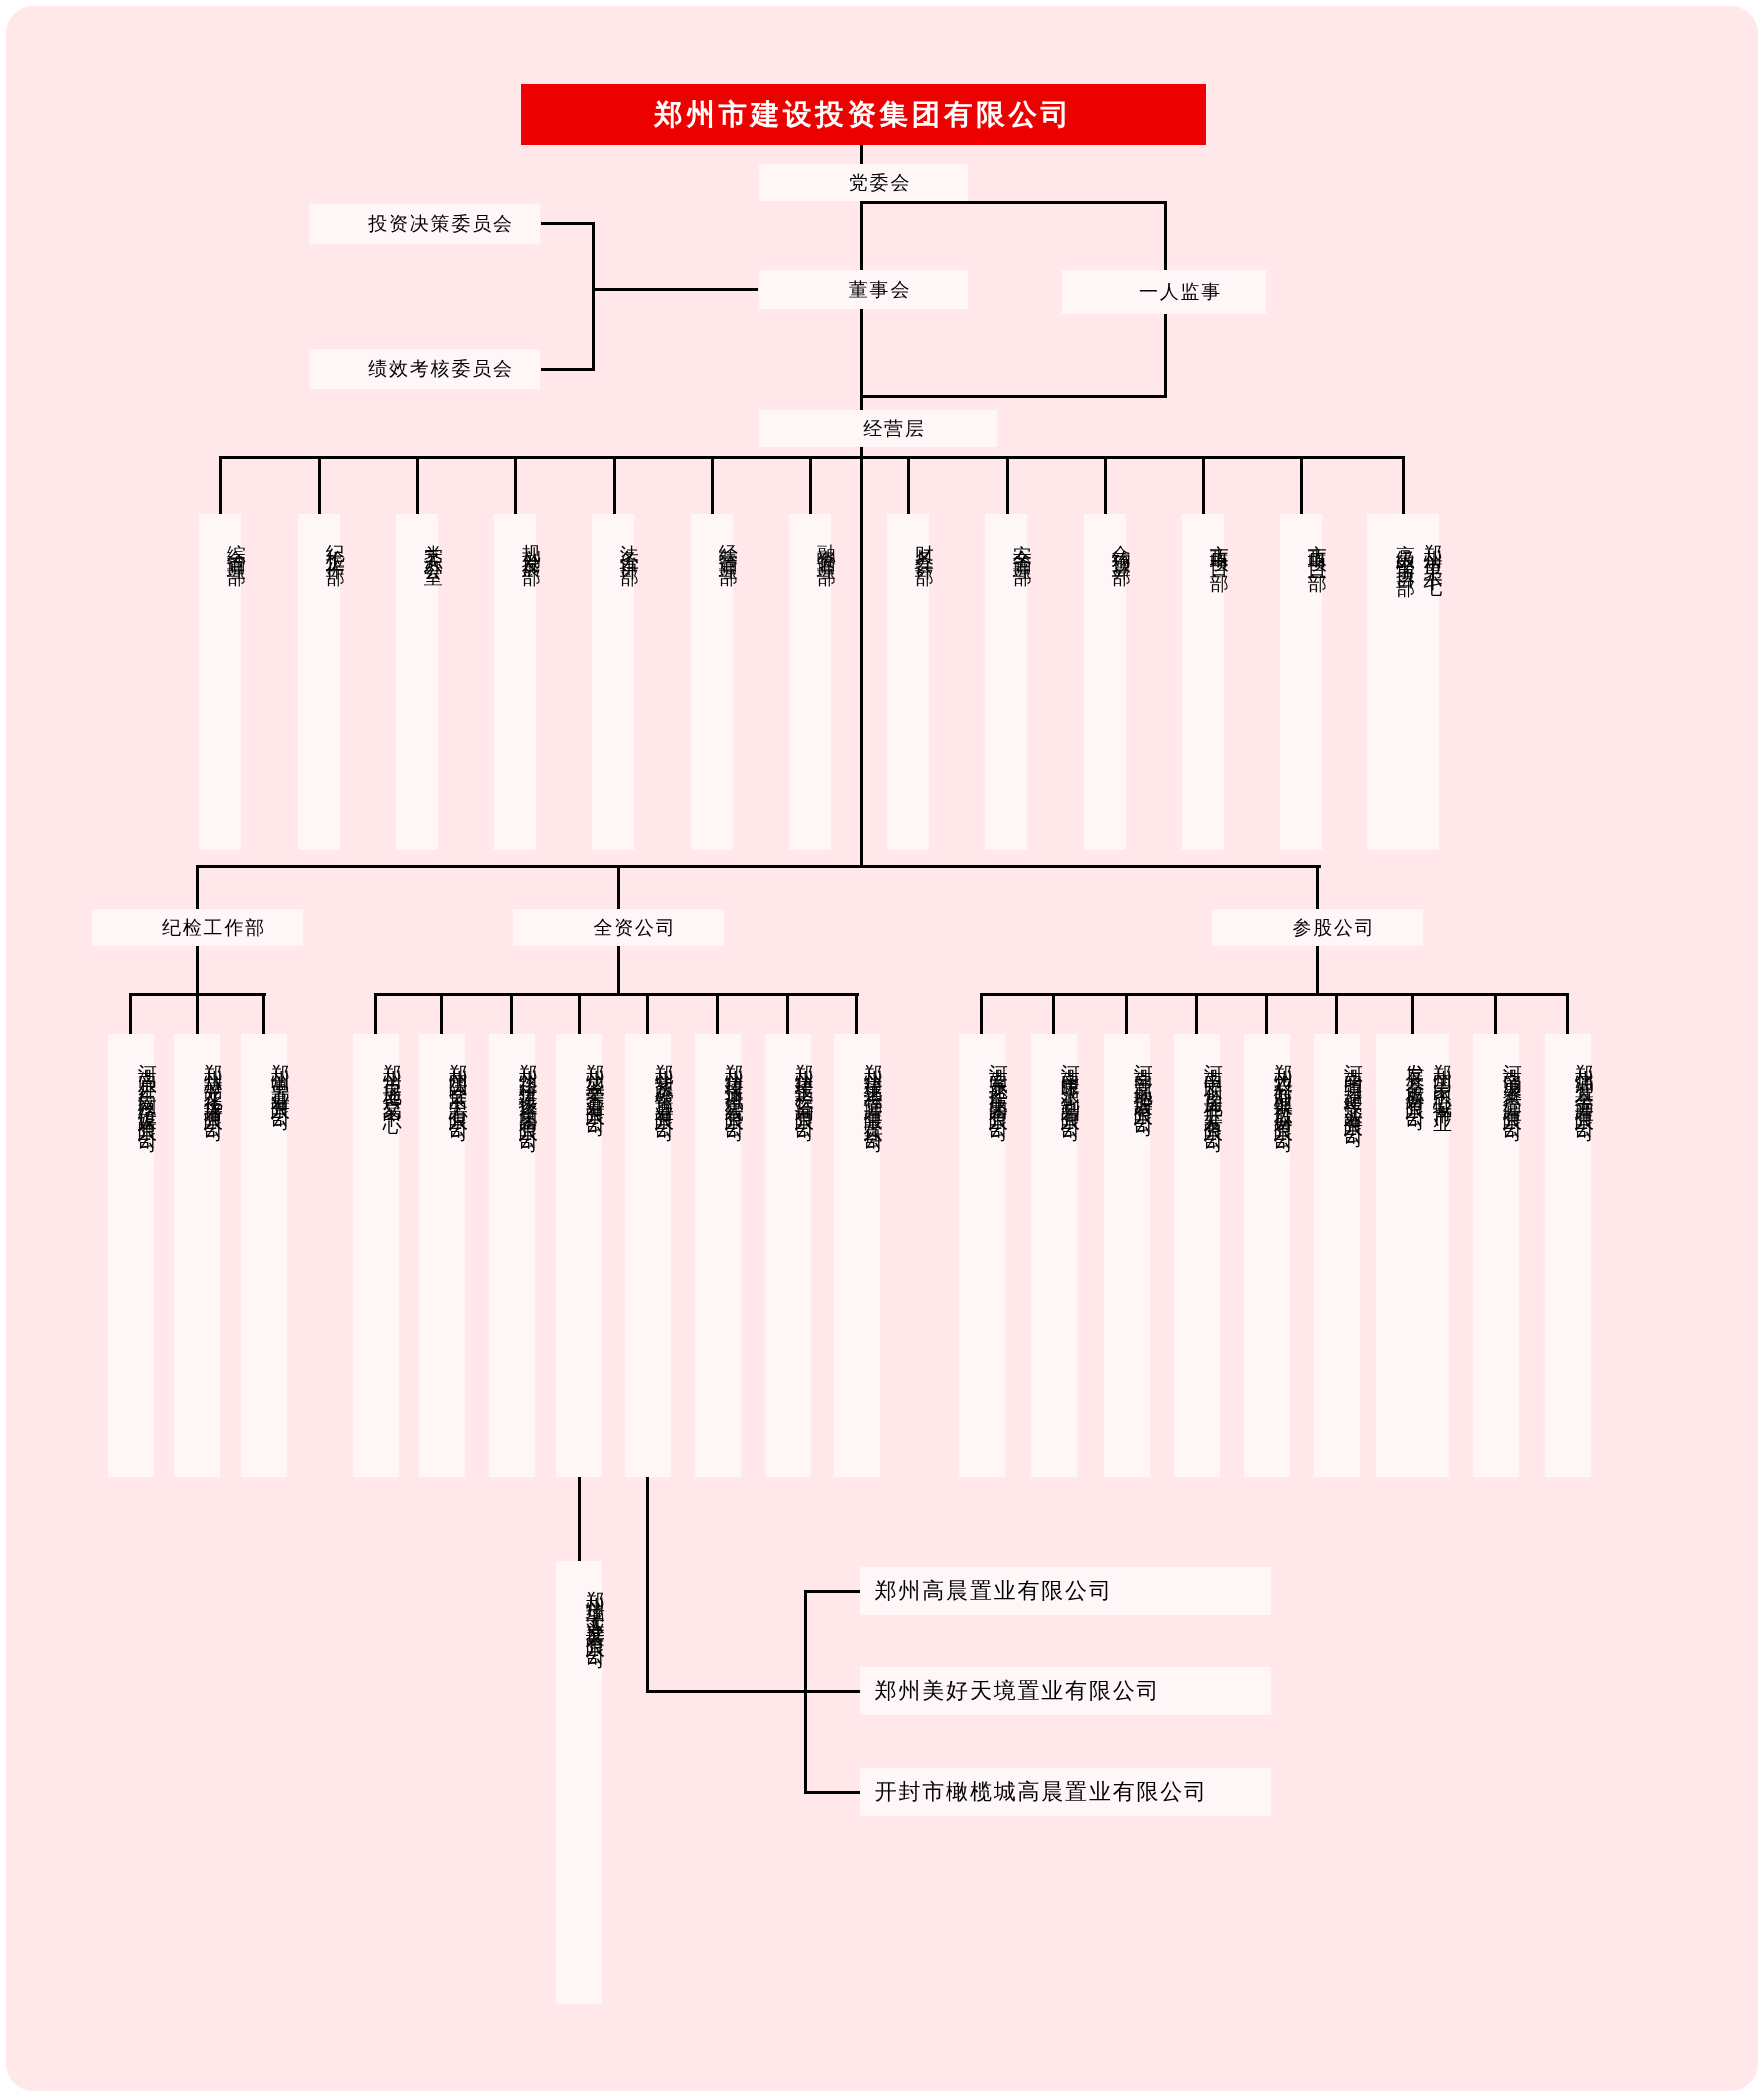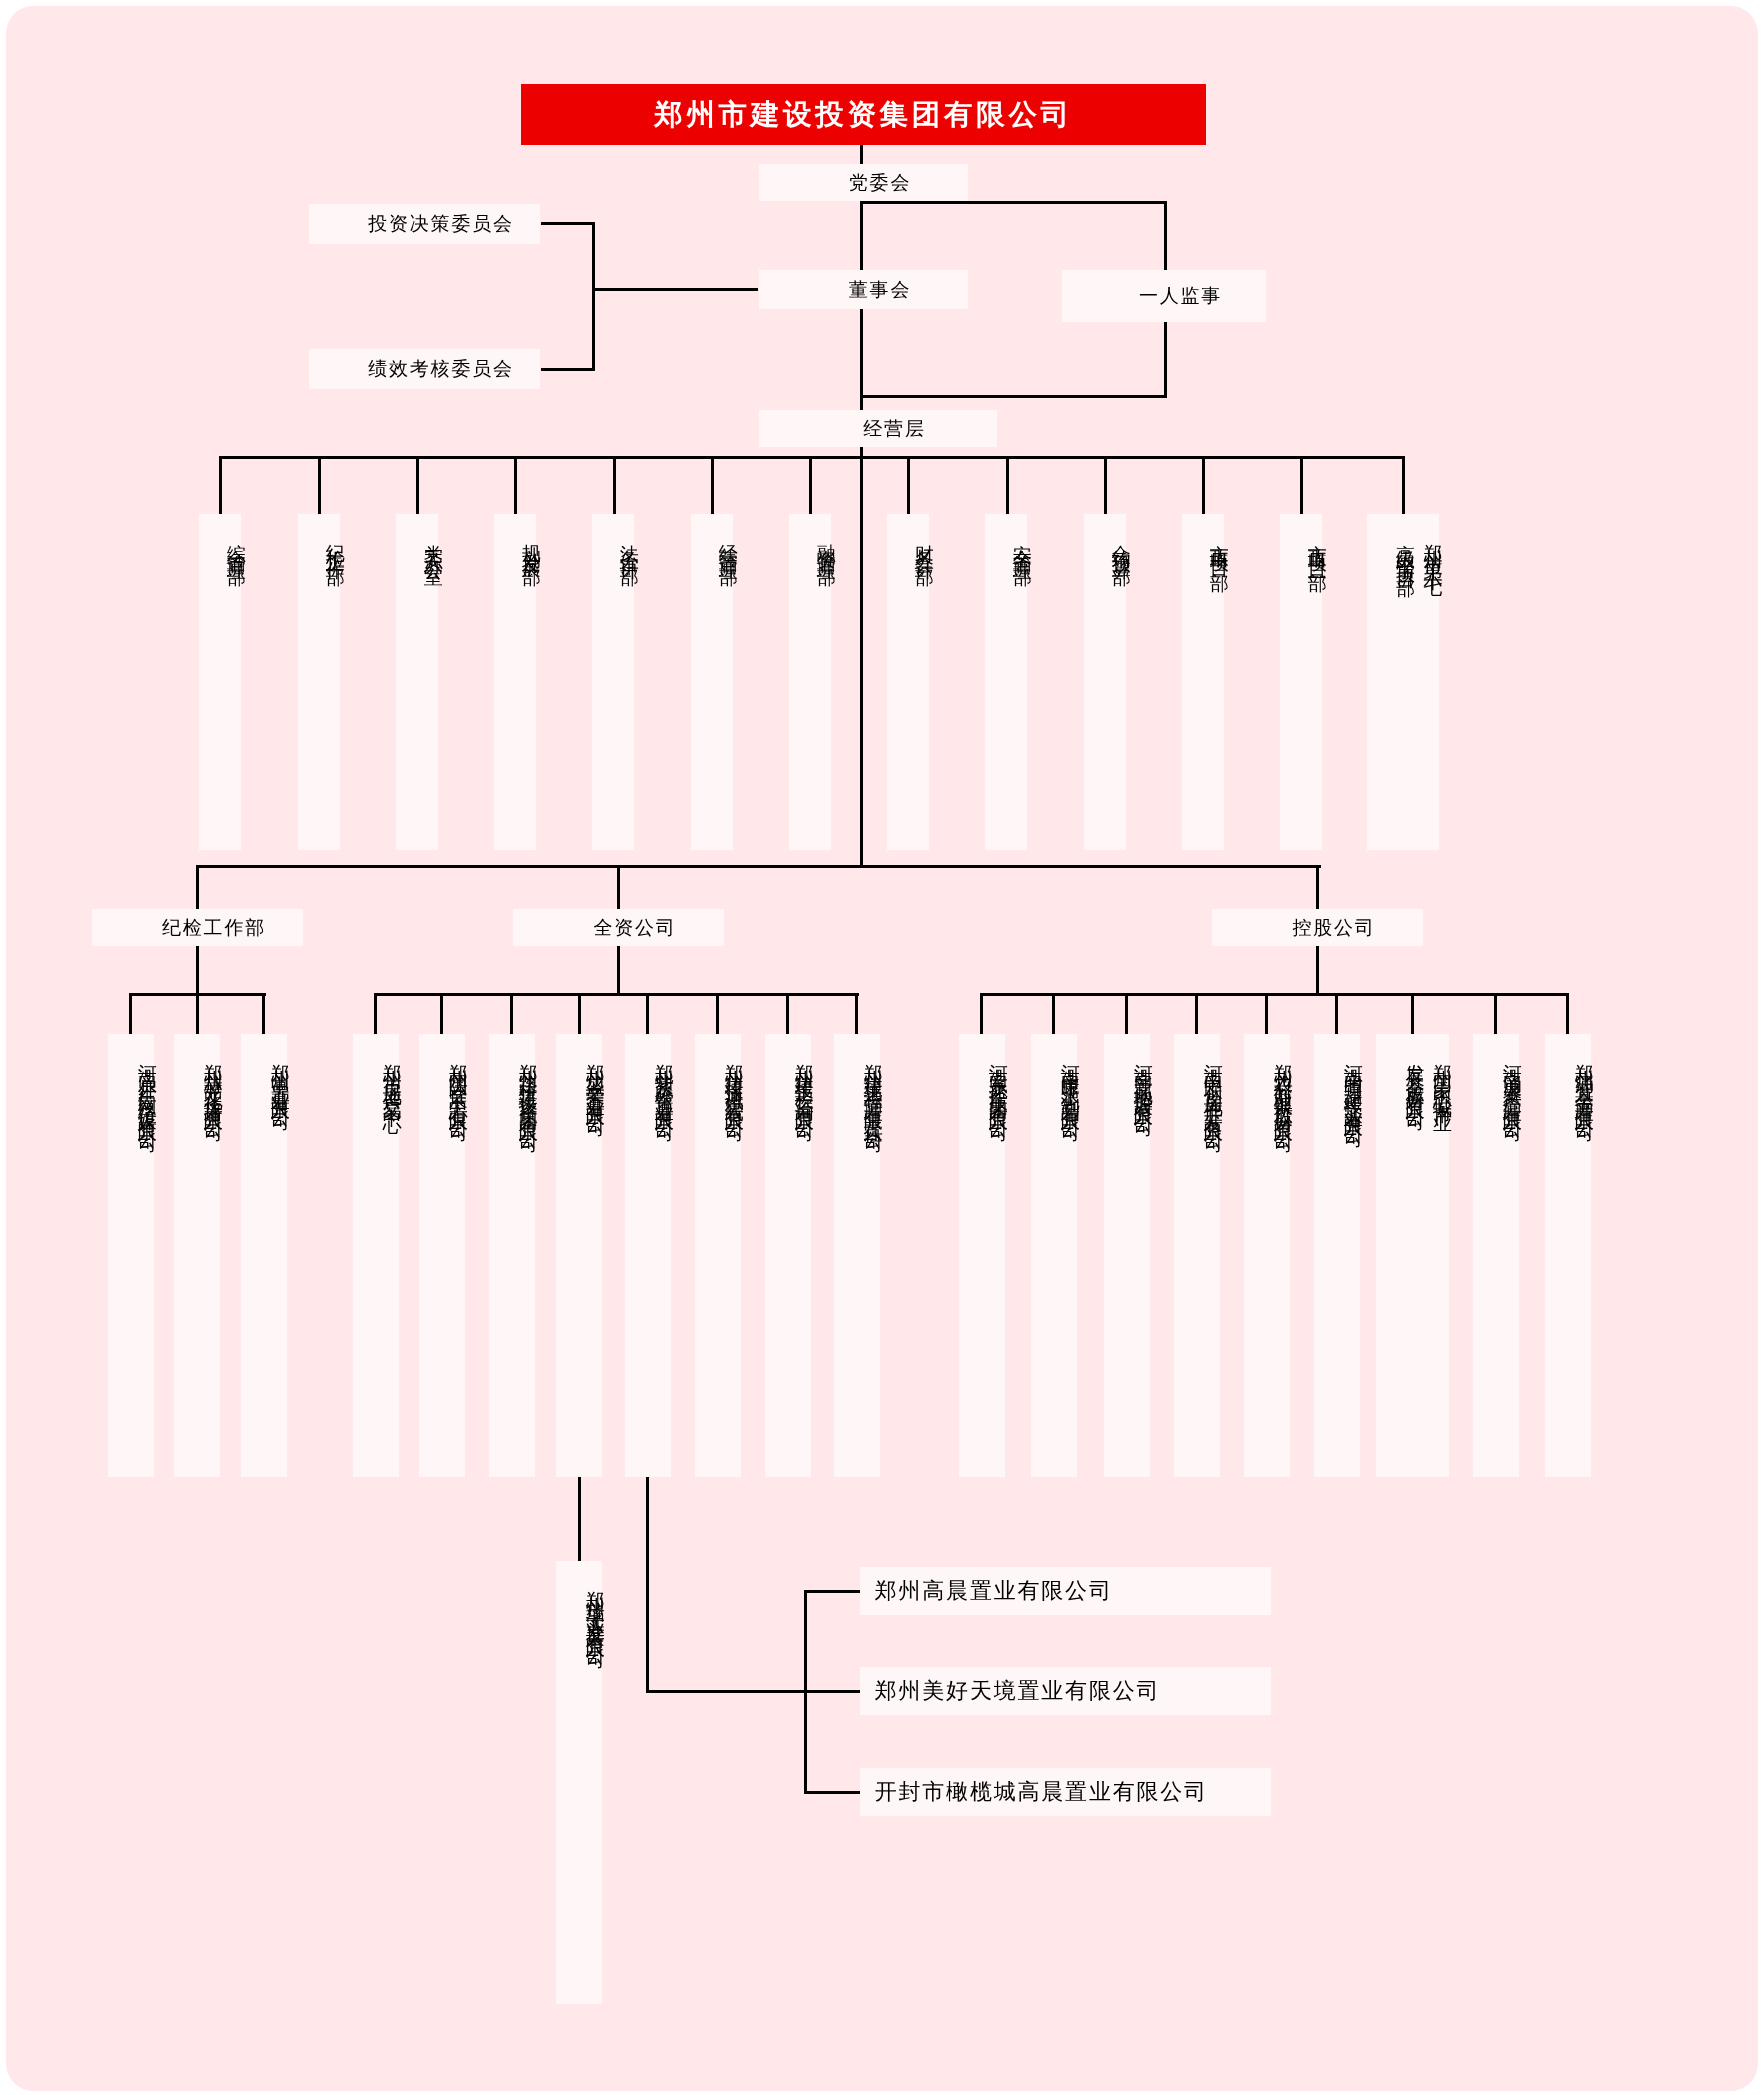--- a/index.html
+++ b/index.html
@@ -117,21 +117,21 @@
 
   <div class="box lbl" style="left:759px;top:164px;width:209px;height:37px">
     <span>党委会</span>
   </div>
   <div class="box lbl" style="left:309px;top:204px;width:231px;height:40px">
     <span>投资决策委员会</span>
   </div>
   <div class="box lbl" style="left:759px;top:270px;width:209px;height:39px">
     <span>董事会</span>
   </div>
-  <div class="box lbl" style="left:1062px;top:270px;width:204px;height:52px">
+  <div class="box lbl" style="left:1062px;top:270px;width:204px;height:44px">
     <span>一人监事</span>
   </div>
   <div class="box lbl" style="left:309px;top:349px;width:231px;height:40px">
     <span>绩效考核委员会</span>
   </div>
   <div class="box lbl" style="left:759px;top:410px;width:238px;height:37px">
     <span>经营层</span>
   </div>
 
   <div class="box vbox" style="left:199px;top:514px;width:42px;height:336px">
@@ -175,21 +175,21 @@
 高级中学项目部</span>
     </div>
 
   <div class="box lbl" style="left:92px;top:909px;width:211px;height:37px">
     <span>纪检工作部</span>
   </div>
   <div class="box lbl" style="left:513px;top:909px;width:211px;height:37px">
     <span>全资公司</span>
   </div>
   <div class="box lbl" style="left:1212px;top:909px;width:211px;height:37px">
-    <span>控股公司</span>
+    <span>参股公司</span>
   </div>
 
   <div class="box vbox" style="left:108px;top:1034px;width:46px;height:443px">
       <span>河南户外广告网络传媒有限公司</span>
     </div>
   <div class="box vbox" style="left:174px;top:1034px;width:46px;height:443px">
       <span>郑州赫喆文化传播有限公司</span>
     </div>
   <div class="box vbox" style="left:241px;top:1034px;width:46px;height:443px">
       <span>郑州中鼎置业有限公司</span>

